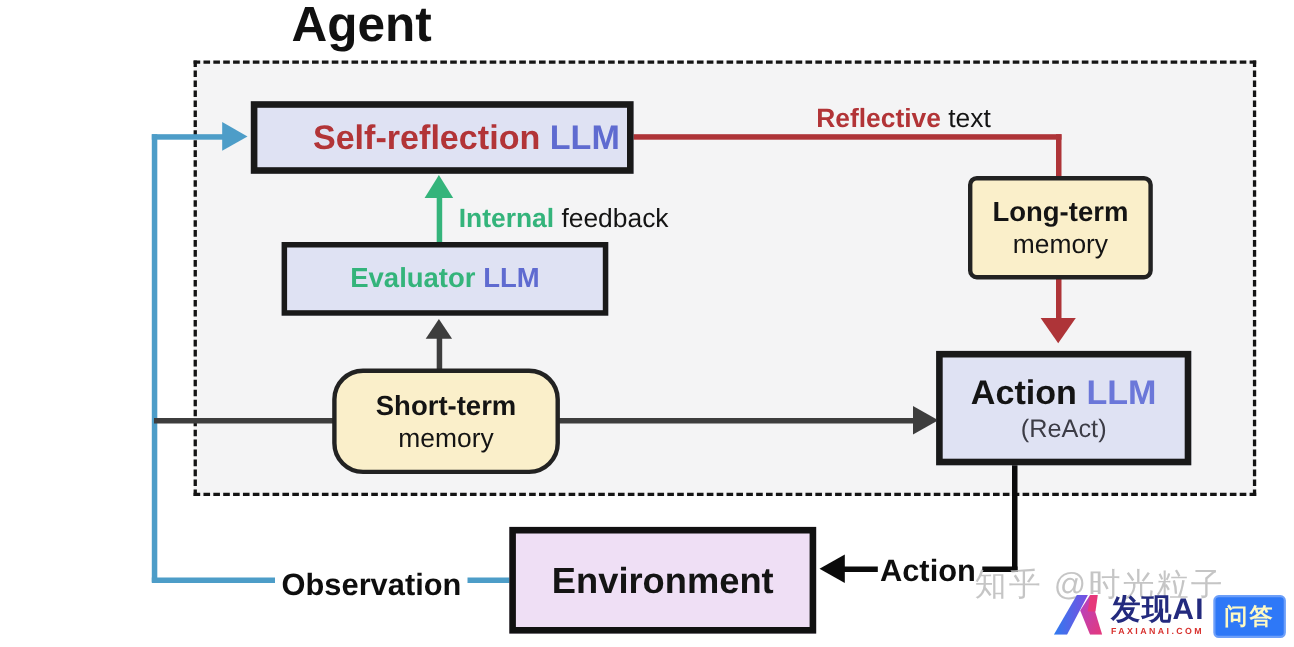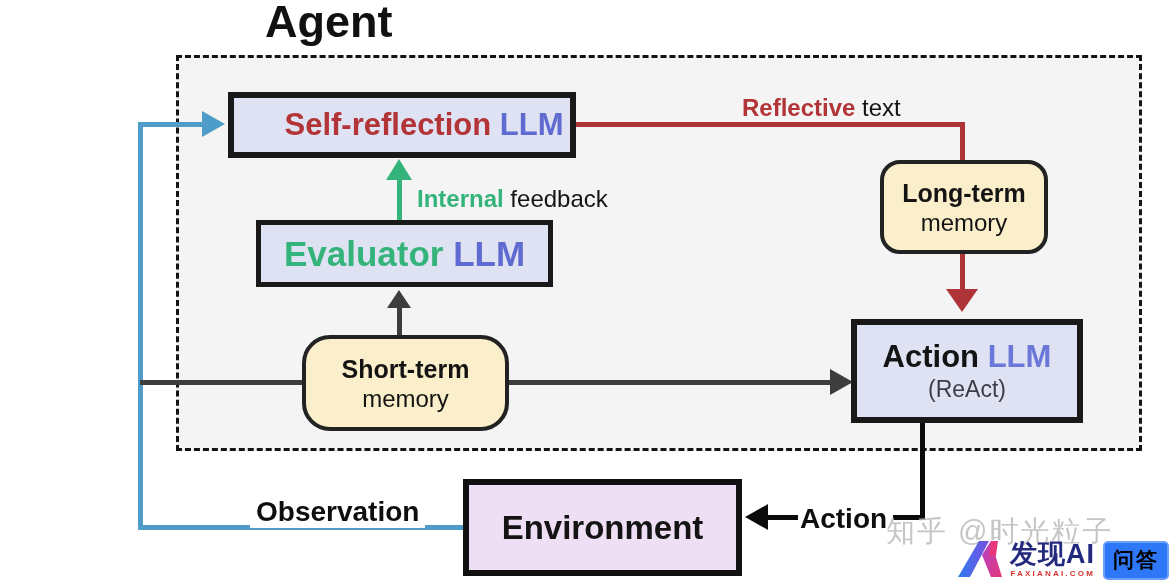--- a/index.html
+++ b/index.html
@@ -26,21 +26,21 @@
   .darkgray{background:#3d3d3d;}
   .green{background:#34b47b;}
   .black{background:#0b0b0b;}
   .tri{width:0;height:0;z-index:1;}
   
   .box{
     z-index:2;display:flex;flex-direction:column;align-items:center;justify-content:center;
     box-sizing:border-box;text-align:center;
   }
   .llm-box{background:#dfe2f3;border:6px solid #191919;}
-  .memo-box{background:#faefca;border:4px solid #222222;border-radius:20px;}
+  .memo-box{background:#faefca;border:4px solid #222222;border-radius:8px;}
   .env-box{background:#efdff5;border:6px solid #111111;}
   .box-title{font-weight:700;white-space:nowrap;}
   .c-red{color:#b23437;margin-left:44px;}
   .c-indigo{color:#5f6bd0;}
   .c-indigo-lt{color:#6b77d9;}
   .c-green{color:#34b47b;}
   .c-blue{color:#4d9dc8;}
   .c-dark{color:#141414;}
   .subtitle{font-size:23px;color:#3c3c46;margin-top:1px;}
   .memo-line1{font-size:25px;font-weight:700;color:#141414;line-height:30px;}
@@ -52,24 +52,24 @@
   
   .wm-text{
     left:886px;top:512px;z-index:4;font-size:29px;color:#bcbcbc;opacity:.85;
     white-space:nowrap;letter-spacing:2px;
   }
   .wm-logo{
     left:958px;top:541px;z-index:5;display:flex;align-items:flex-start;gap:8px;
   }
   .wm-brand{display:flex;flex-direction:column;line-height:1;}
   .wm-brand-name{font-size:27px;font-weight:700;color:#232a7e;letter-spacing:1px;}
-  .wm-brand-sub{font-size:8px;font-weight:700;color:#d8322f;letter-spacing:2.2px;margin-top:2px;text-align:right;}
+  .wm-brand-sub{font-size:8px;font-weight:700;color:#d8322f;letter-spacing:2.2px;margin-top:2px;}
   .wm-badge{
     background:#2e78f7;border:2px solid #6d9ff9;border-radius:5px;
-    color:#000000;font-size:21px;font-weight:700;padding:3px 8px 4px 8px;
+    color:#fef9c3;font-size:21px;font-weight:700;padding:3px 8px 4px 8px;
     letter-spacing:2px;white-space:nowrap;
   }
 </style>
 </head>
 <body>
 
 <div id="stage">
 
   <div class="abs agent-panel"></div>
   <div class="abs agent-title">Agent</div>
@@ -99,21 +99,21 @@
   <div class="abs tri" style="left:745px;top:504px;border-right:23px solid #0b0b0b;border-top:13.5px solid transparent;border-bottom:13.5px solid transparent;"></div>
 
   <div class="abs box llm-box" style="left:228px;top:92px;width:348px;height:66px;">
     <div class="box-title" style="font-size:31px;">
       <span class="c-red">Self-reflection</span>
       <span class="c-indigo">LLM</span>
     </div>
   </div>
 
   <div class="abs box llm-box" style="left:256px;top:220px;width:297px;height:67px;border-width:5px;">
-    <div class="box-title" style="font-size:35px;">
+    <div class="box-title" style="font-size:25px;">
       <span class="c-green">Evaluator</span>
       <span class="c-indigo">LLM</span>
     </div>
   </div>
 
   <div class="abs box memo-box" style="left:880px;top:160px;width:168px;height:94px;">
     <div class="memo-line1">Long-term</div>
     <div class="memo-line2">memory</div>
   </div>
 
@@ -138,21 +138,21 @@
   <div class="abs edge-label" style="left:417px;top:185px;">
     <b class="c-green">Internal</b>
     <span class="c-dark">feedback</span>
   </div>
 
   <div class="abs edge-label" style="left:698px;top:94px;">
     <b class="c-red">Reflective</b>
     <span class="c-dark">text</span>
   </div>
 
-  <div class="abs big-label" style="left:250px;top:496px;background:#ffffff;padding:0 6px;">Observation</div>
+  <div class="abs big-label" style="left:250px;top:516px;background:#ffffff;padding:0 6px;">Observation</div>
 
   <div class="abs big-label" style="left:800px;top:503px;">Action</div>
 
   <div class="abs wm-text">知乎 @时光粒子</div>
 
   <div class="abs wm-logo">
     <span style="display:inline-block;line-height:0;">
       <svg width="44" height="36" viewBox="0 0 44 36">
         <defs>
           <linearGradient id="lg1" x1="0" y1="0" x2="1" y2="0">

